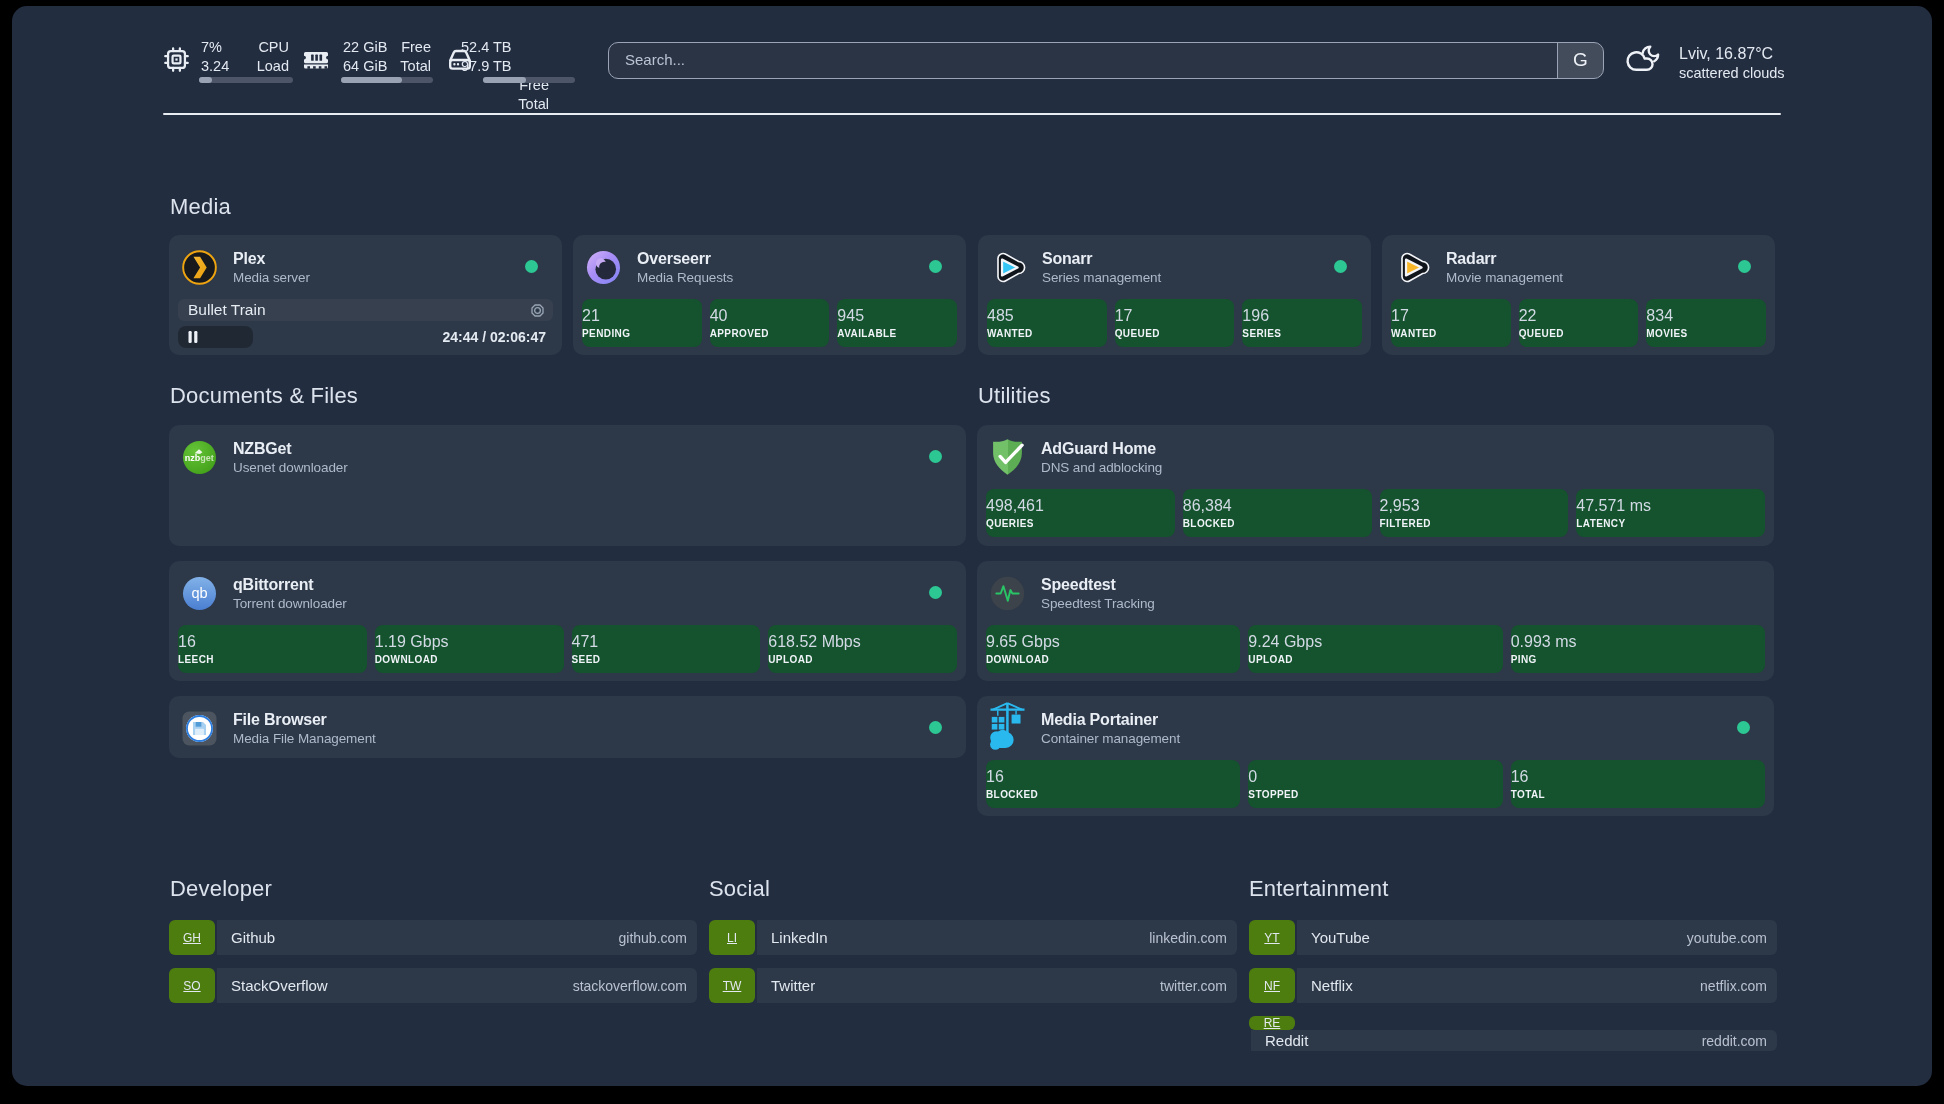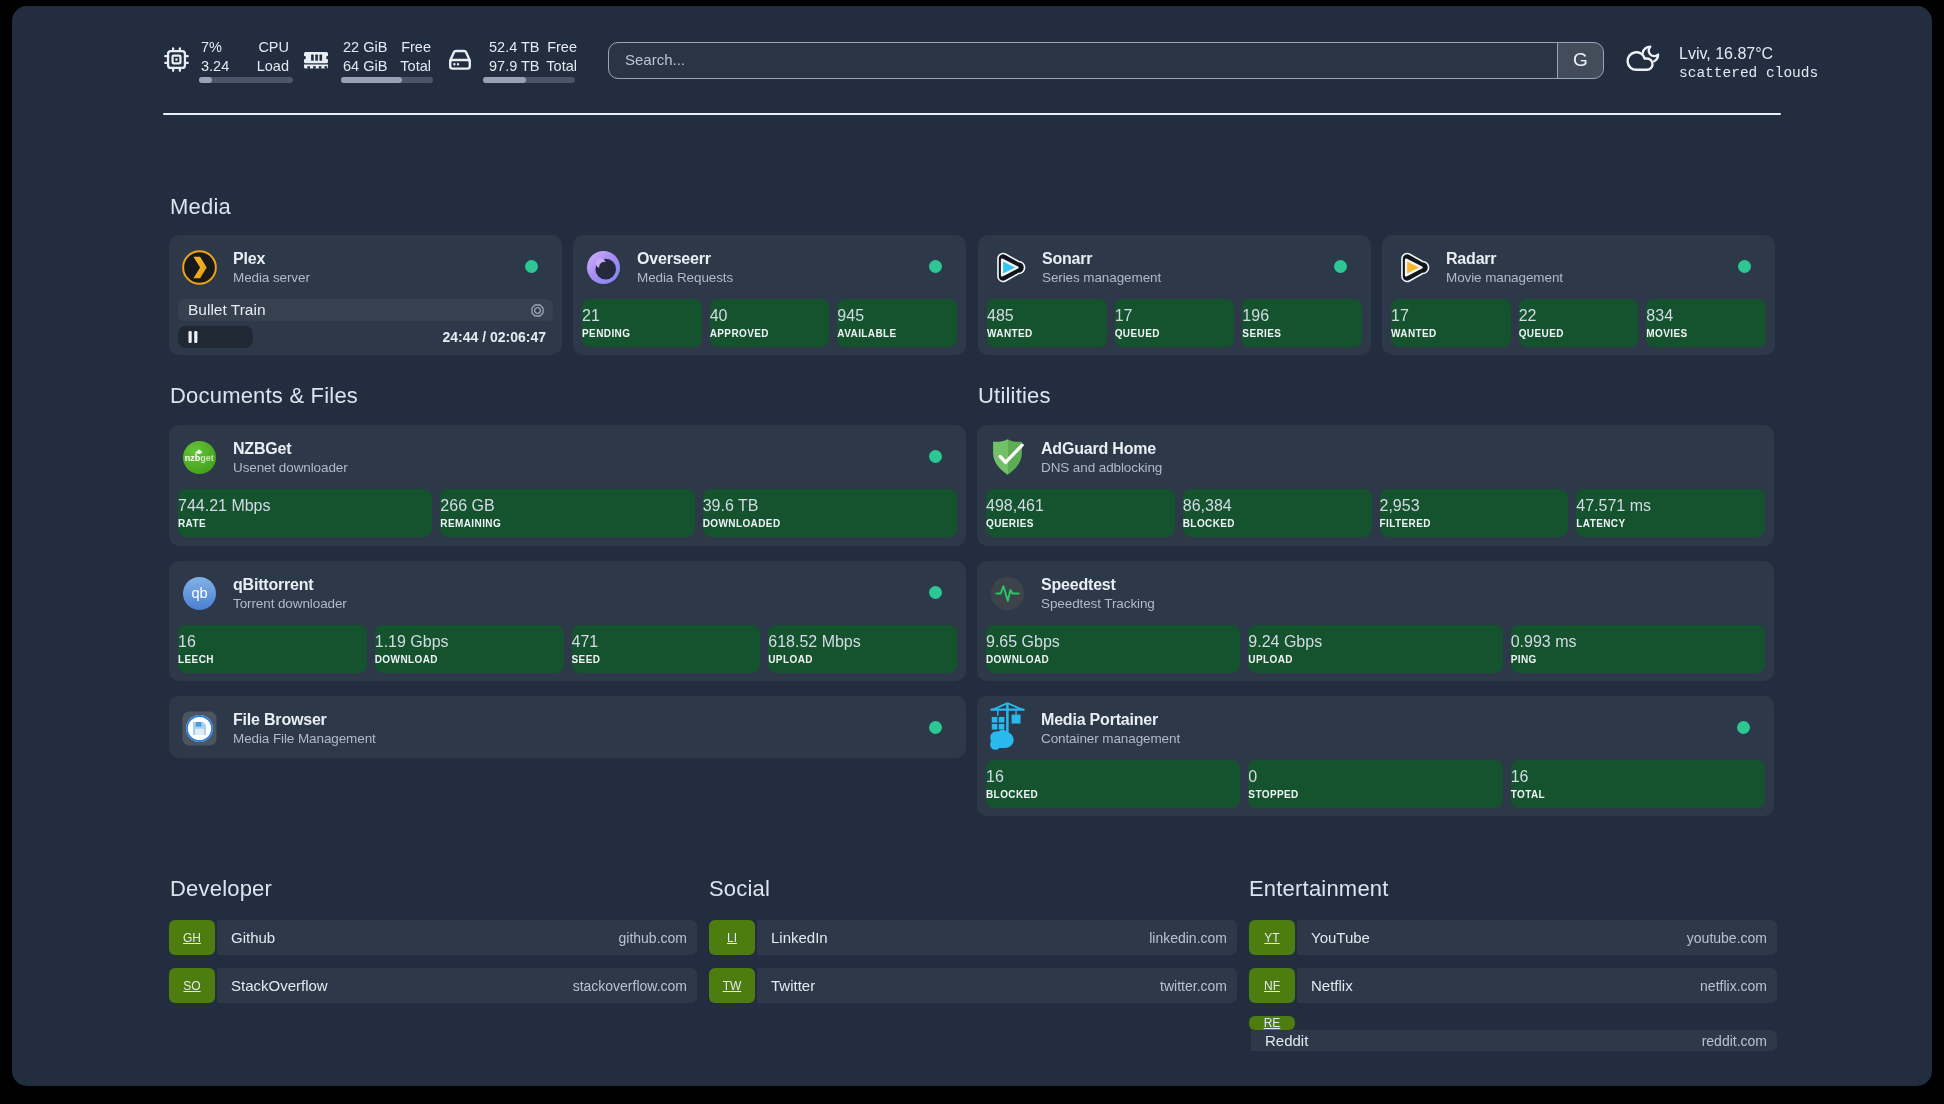--- a/index.html
+++ b/index.html
@@ -96,21 +96,21 @@
     </div>
 <div class="rbar" style="left:329px; width:92px;">
       <div class="rfill" style="width:61px;"></div>
     </div>
 
 <svg class="abs" style="left:437px; top:43px;" width="22" height="21" viewBox="0 0 22 21" fill="none" stroke="#e8edf4" stroke-width="2.4" stroke-linecap="round" stroke-linejoin="round">
   <path d="M1.2 11.5 L4.8 3.4 A2.4 2.4 0 0 1 7 2 H15 A2.4 2.4 0 0 1 17.2 3.4 L20.8 11.5"></path>
   <rect x="1.2" y="11" width="19.6" height="8.6" rx="2.4"></rect>
   <path d="M5.4 15.3h.01M9 15.3h.01"></path>
 </svg>
-<div class="rtext" style="left:477px; width:88px;">
+<div class="rtext" style="left:449px; width:88px;flex-direction:column;">
       <div class="col">
         <span>52.4 TB</span>
         <span>97.9 TB</span>
       </div>
       <div class="col colr">
         <span>Free</span>
         <span>Total</span>
       </div>
     </div>
 <div class="rbar" style="left:471px; width:92px;">
@@ -120,21 +120,21 @@
 <div class="search">
       <div class="sph">Search...</div>
       <div class="gbtn">G</div>
     </div>
 
 <svg class="abs" style="left:1614px; top:38px;" width="34" height="30" viewBox="0 0 34 30" fill="none" stroke="#eef2f7" stroke-width="2.4" stroke-linecap="round" stroke-linejoin="round">
   <path d="M16.6 9.2 A7.8 7.8 0 0 1 24.3 2.7 A5.5 5.5 0 0 0 32.1 10.5 A7.8 7.8 0 0 1 28.2 17.3"></path>
   <path d="M20.9 25.8 H10.3 a8.75 8.75 0 1 1 8.4 -11.25 h2.2 a5.625 5.625 0 1 1 0 11.25 Z" fill="#232d40"></path>
 </svg>
 <div class="weather-line" style="left:1667px; top:38.5px;">Lviv, 16.87°C</div>
-<div class="weather-line" style="left:1667px; top:58.5px; font-size:14.5px;font-family:Liberation Mono, monospace;">scattered clouds</div>
+<div class="weather-line" style="left:1667px; top:58.5px; font-size:14.5px;">scattered clouds</div>
 <div class="sep"></div>
 
 <div class="h" style="left:158px; top:188px;">Media</div>
 
 <div class="card" style="left:157px; top:229px; width:393px; height:120px;">
   <svg class="cicon" viewBox="0 0 36 36">
     <defs>
           <linearGradient id="plxg" x1="0" y1="0" x2="1" y2="1">
             <stop offset="0" stop-color="#f5b833"></stop>
             <stop offset="1" stop-color="#e89c0a"></stop>
@@ -255,34 +255,20 @@
             <stop offset="1" stop-color="#3d9c15"></stop>
           </radialGradient>
         </defs>
     <circle cx="18" cy="18" r="17" fill="url(#nzbg)"></circle>
     <path d="M13 13.5 l4.5 -4 l3.5 3 l-2.5 2" fill="#ffffff" opacity="0.9"></path>
     <text x="17.8" y="21.8" font-size="9.3" font-weight="700" text-anchor="middle" font-family="Liberation Sans, sans-serif"><tspan fill="#ffffff">nzb</tspan><tspan fill="#c9e6b8">get</tspan></text>
   </svg>
   <div class="ctitle">NZBGet</div>
       <div class="csub">Usenet downloader</div>
       <div class="dot"></div>
-  <div class="stats">
-    <div class="stat">
-          <div class="sv">744.21 Mbps</div>
-          <div class="sl">RATE</div>
-        </div>
-    <div class="stat">
-          <div class="sv">266 GB</div>
-          <div class="sl">REMAINING</div>
-        </div>
-    <div class="stat">
-          <div class="sv">39.6 TB</div>
-          <div class="sl">DOWNLOADED</div>
-        </div>
-  </div>
 </div>
 
 <div class="card" style="left:157px; top:555px; width:797px; height:120px;">
   <svg class="cicon" viewBox="0 0 36 36">
     <defs>
           <linearGradient id="qbg" x1="0" y1="0" x2="0" y2="1">
             <stop offset="0" stop-color="#82b2e8"></stop>
             <stop offset="1" stop-color="#4a7fd2"></stop>
           </linearGradient>
         </defs>

